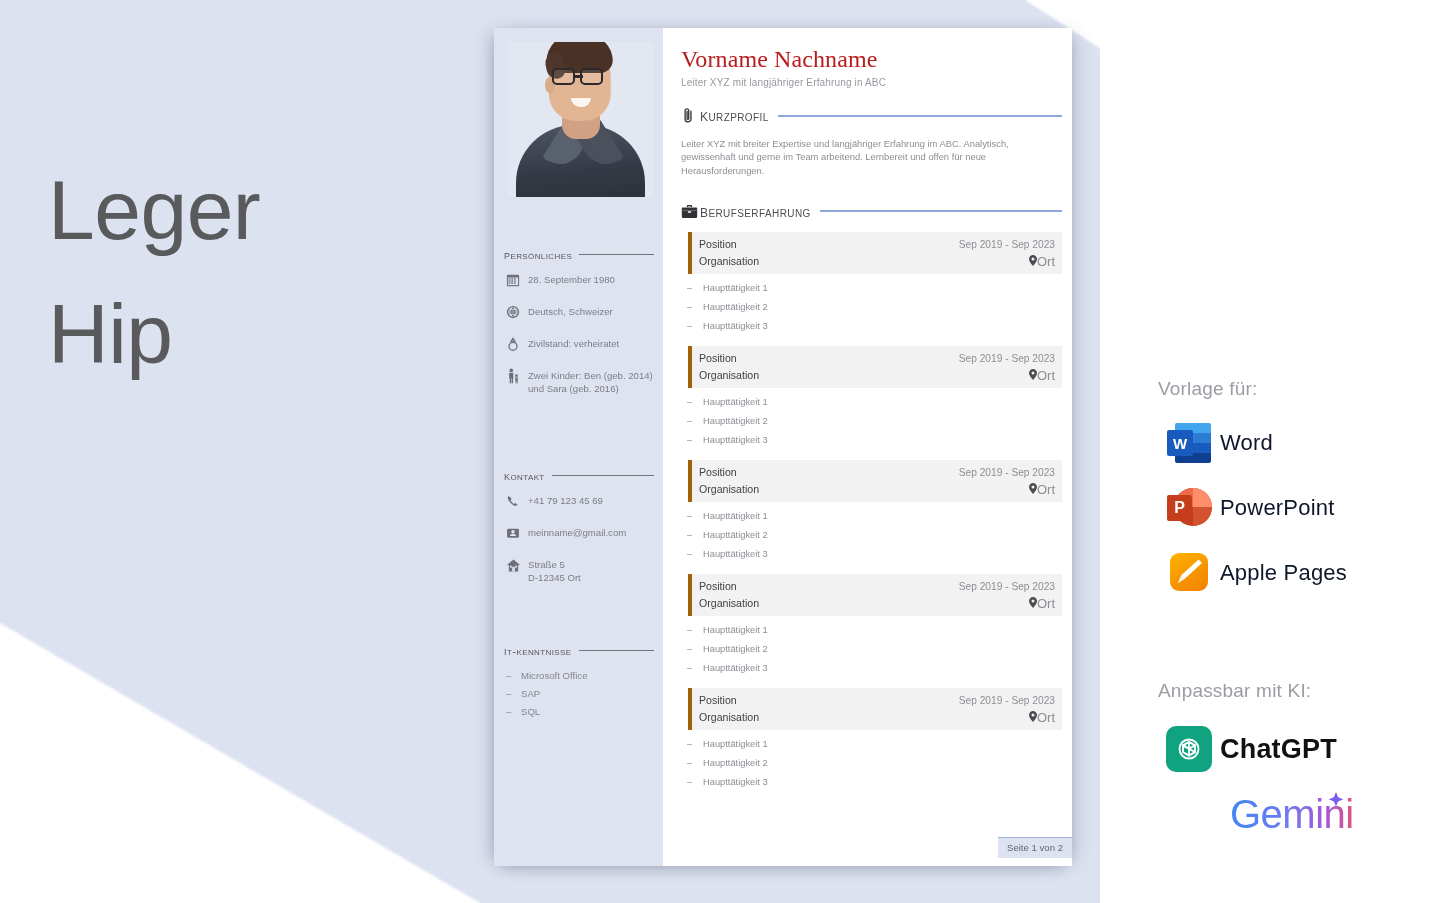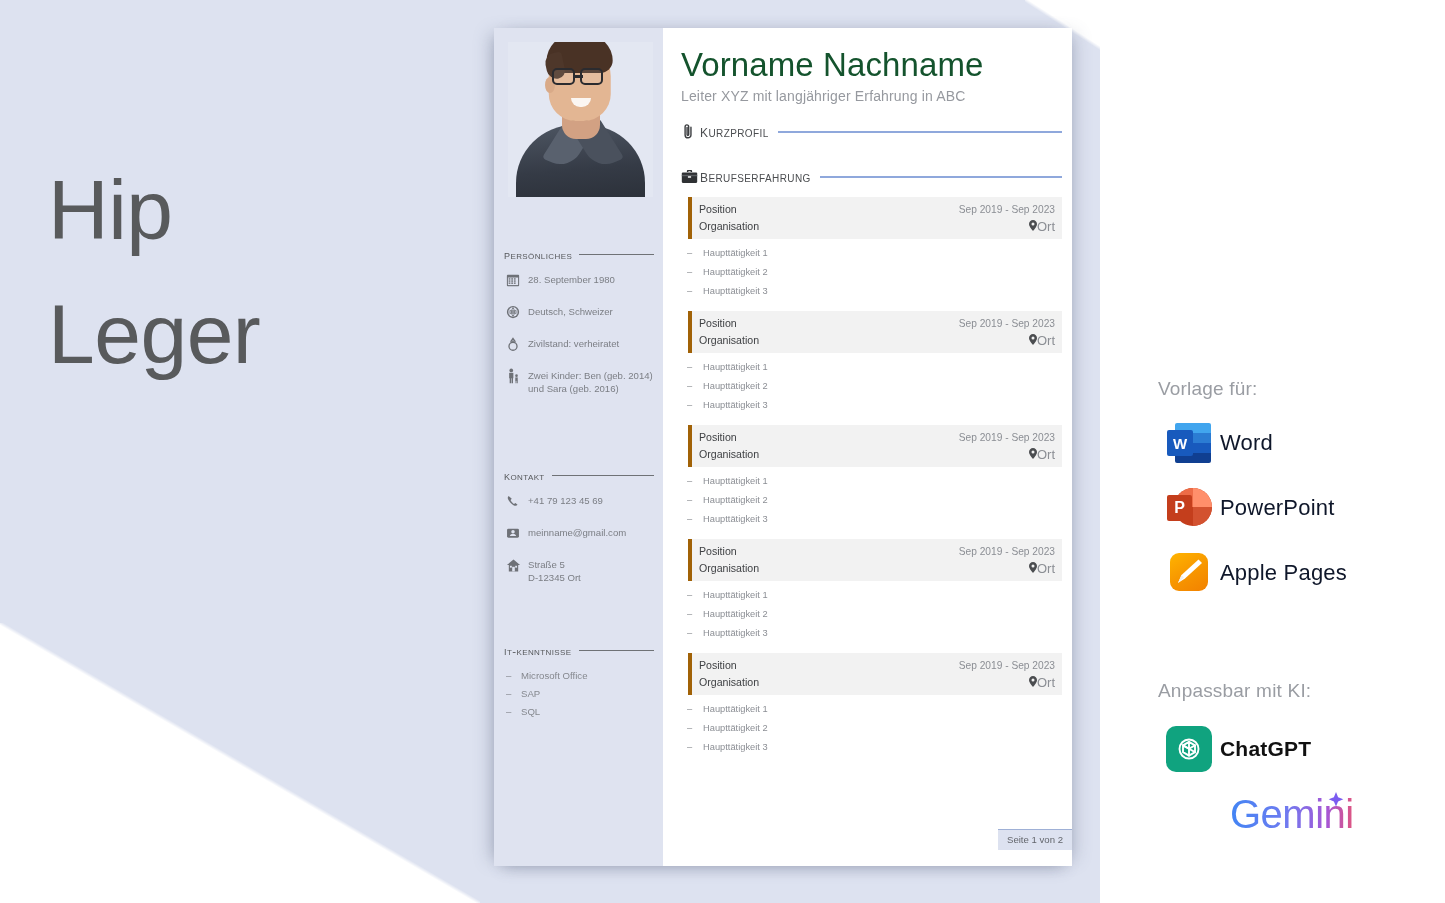--- a/index.html
+++ b/index.html
@@ -159,24 +159,24 @@
     display: flex; font-size: 9.6px; line-height: 18px; color: #85888e;
   }
   .skill-item .dash { width: 15px; flex: 0 0 15px; color: #85888e; }
 
   
   #cv-main {
     flex: 1; padding: 18px 10px 0 18px; position: relative;
     background: #ffffff;
   }
   #cv-name {
-    font-size: 33px; color: #14532d; font-weight: 400; letter-spacing: .1px;
+    font-size: 24px; color: #b91c1c; font-weight: 400; letter-spacing: .1px; font-family: Liberation Serif, serif;
   }
   #cv-tagline {
-    font-size: 14px; color: #96999f; margin-top: 4px; letter-spacing: .15px;
+    font-size: 10px; color: #96999f; margin-top: 4px; letter-spacing: .15px;
   }
 
   .main-head {
     display: flex; align-items: center; margin-top: 17px;
   }
   .main-head .mico {
     width: 19px; flex: 0 0 19px; height: 17px;
     display: flex; align-items: center; justify-content: flex-start;
   }
   .main-head .mlbl {
@@ -209,21 +209,21 @@
     font-size: 13px; color: #8b8e94; line-height: 17px; white-space: nowrap;
     display: flex; align-items: center; justify-content: flex-end; gap: 0;
   }
   .job-tasks { margin: 5px 0 0 6px; }
   .task {
     display: flex; font-size: 9.3px; line-height: 19px; color: #8b8e94;
   }
   .task .dash { width: 16px; flex: 0 0 16px; }
 
   #page-badge {
-    position: absolute; right: 0; bottom: 16px;
+    position: absolute; right: 0; bottom: 8px;
     background: #dde2f0;
     border-top: 1px solid #9fb0d6;
     color: #63666c; font-size: 9.6px;
     padding: 4px 9px 5px 9px;
   }
 
   
   #info { position: absolute; left: 1158px; top: 378px; width: 280px; }
   .info-title {
     font-size: 19px; color: #9a9da3; font-weight: 400; letter-spacing: .2px;
@@ -285,22 +285,22 @@
 </style>
 </head>
 <body>
 
 <div id="bg-base"></div>
 <div id="bg-white-right"></div>
 <div id="bg-tri-topright"></div>
 <div id="bg-tri-bottomleft"></div>
 
 <div id="headline">
+  <div>Leger</div>
   <div>Hip</div>
-  <div>Leger</div>
 </div>
 
 <div id="resume">
 
   <div id="cv-side">
 
     <div id="photo-wrap">
       <div id="photo">
         <div class="pt-shoulders"></div>
         <div class="pt-collarL"></div>
@@ -450,20 +450,21 @@
 
     <div class="main-head">
       <span class="mico">
         <svg width="15" height="17" viewBox="0 0 14 18">
             <path d="M9.6 4.4v8.2a3.1 3.1 0 0 1-6.2 0V3.9a1.9 1.9 0 0 1 3.8 0v8.3a.85.85 0 0 1-1.7 0V4.6" fill="none" stroke="#3c3e41" stroke-width="1.5" stroke-linecap="round"></path>
           </svg>
       </span>
       <span class="mlbl">Kurzprofil</span>
       <span class="mrule"></span>
     </div>
+    <div id="cv-profile">Leiter XYZ mit breiter Expertise und langjähriger Erfahrung im ABC. Analytisch, gewissenhaft und gerne im Team arbeitend. Lernbereit und offen für neue Herausforderungen.</div>
 
     <div class="main-head" style="margin-top:24px;">
       <span class="mico">
         <svg width="17" height="15" viewBox="0 0 18 16">
             <path d="M6.2 3.2V2.3c0-.7.5-1.2 1.2-1.2h3.2c.7 0 1.2.5 1.2 1.2v.9h-1.6v-.7H7.8v.7z" fill="#2f3134"></path>
             <rect x="0.8" y="3.6" width="16.4" height="11.2" rx="1.1" fill="#2f3134"></rect>
             <rect x="7.3" y="7.4" width="3.4" height="2" rx=".4" fill="#f4f4f4"></rect>
             <rect x="0.8" y="6.2" width="16.4" height="1.5" fill="#5c5f63"></rect>
           </svg>
       </span>
@@ -684,21 +685,21 @@
     <span class="slot">
       <span class="ico-chatgpt">
         <svg width="30" height="30" viewBox="0 0 24 24">
           <path fill="none" stroke="#ffffff" stroke-width="1.5" stroke-linejoin="round" stroke-linecap="round" d="M12 6.3 7.2 9.05v5.5L12 17.3l4.8-2.75v-5.5z"></path>
           <path fill="none" stroke="#ffffff" stroke-width="1.5" stroke-linecap="round" d="M12 6.3v5.5l4.8 2.75M12 17.3v-5.5L7.2 9.05"></path>
           <path fill="none" stroke="#ffffff" stroke-width="1.5" stroke-linecap="round" stroke-linejoin="round" d="M16.8 9.05 12 11.8 7.2 9.05"></path>
           <circle cx="12" cy="12" r="7.6" fill="none" stroke="#ffffff" stroke-width="1.5"></circle>
         </svg>
       </span>
     </span>
-    <span class="name" style="font-weight:bold;color:#111111;font-size:21px;">ChatGPT</span>
+    <span class="name" style="font-weight:bold;color:#111111;font-size:27px;">ChatGPT</span>
   </div>
 
   <div class="gemini-wrap">
     <span>
       <svg width="150" height="48" viewBox="0 0 150 48">
         <defs>
           <linearGradient id="gg" x1="0" y1="0" x2="1" y2="0">
             <stop offset="0%" stop-color="#4285f4"></stop>
             <stop offset="45%" stop-color="#6f7bf0"></stop>
             <stop offset="78%" stop-color="#a557d6"></stop>

